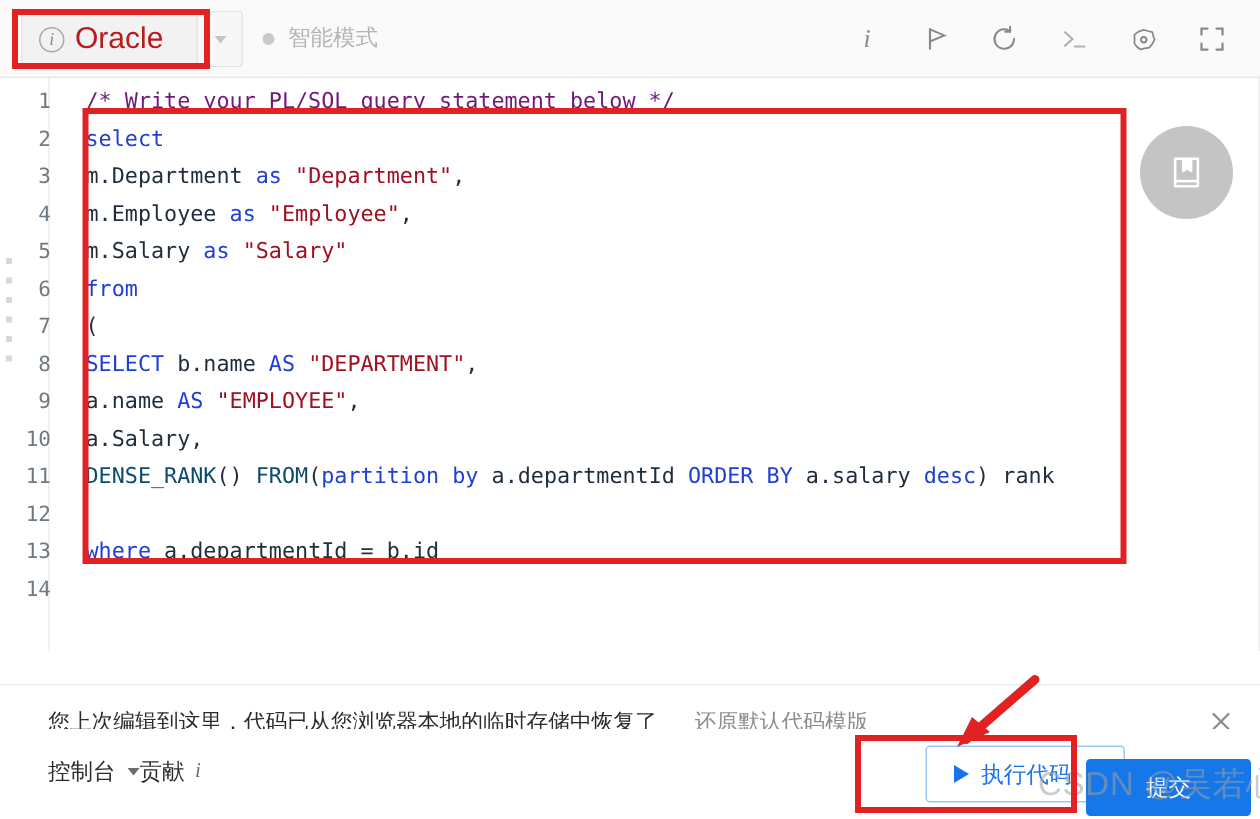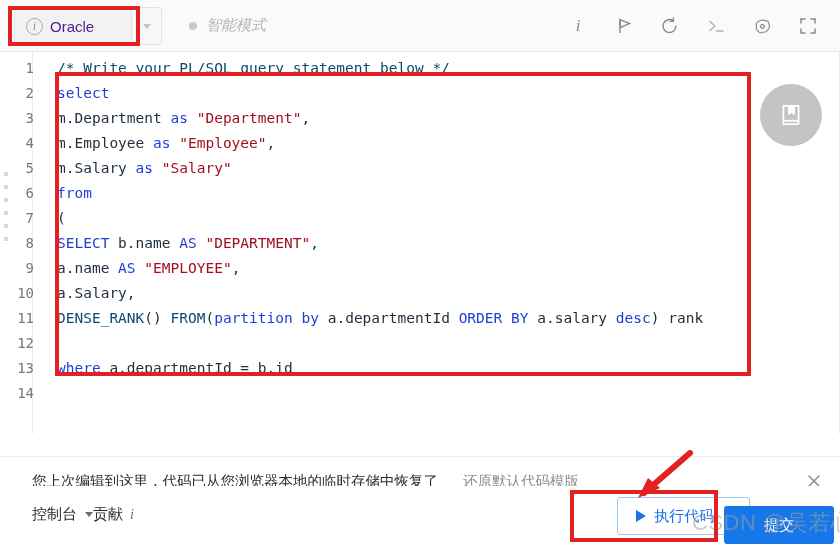--- a/index.html
+++ b/index.html
@@ -45,22 +45,22 @@
     color: #8e8e8e;
     font-family: "Liberation Serif", serif;
     font-style: italic;
     font-size: 12px;
     line-height: 14px;
     text-align: center;
     margin-right: 7px;
     flex: none;
   }
   .lang-tab .lang-name {
-    font-size: 15px;
-    color: #4c1d95;
+    font-size: 20px;
+    color: #b91c1c;
     text-align: right;
   }
   .lang-caret {
     position: absolute;
     left: 132px; top: 7px;
     width: 30px; height: 38px;
     background: #f7f7f7;
     border: 1px solid #e3e3e3;
     border-left: none;
     border-radius: 0 3px 3px 0;
@@ -71,24 +71,23 @@
   }
   .caret-glyph {
     width: 0; height: 0;
     border-left: 4.5px solid transparent;
     border-right: 4.5px solid transparent;
     border-top: 5px solid #c4c4c4;
   }
 
   .mode-chip {
     position: absolute;
-    left: 189px; top: 16px;
-    display: flex;
-    align-items: center;
-    font-style: italic;
+    left: 175px; top: 16px;
+    display: flex;
+    align-items: center;
   }
   .mode-dot {
     width: 8px; height: 8px;
     border-radius: 50%;
     background: #c9c9c9;
     margin-right: 9px;
   }
   .mode-label {
     font-size: 15px;
     color: #b5b5b5;
@@ -178,21 +177,21 @@
     user-select: none;
   }
   .src {
     font-family: "DejaVu Sans Mono", monospace;
     font-size: 14.5px;
     color: #1f2d3d;
     padding-left: 9px;
   }
   .kw { color: #1f3fd6; }
   .str { color: #a01020; }
-  .cmt { color: #0c4a6e; }
+  .cmt { color: #701a75; }
   .fn { color: #0c4a6e; }
   .num { color: #17803d; }
 
   .save-circle {
     position: absolute;
     right: 18px; top: 32px;
     width: 62px; height: 62px;
     border-radius: 50%;
     background: #c4c4c4;
     display: flex;

